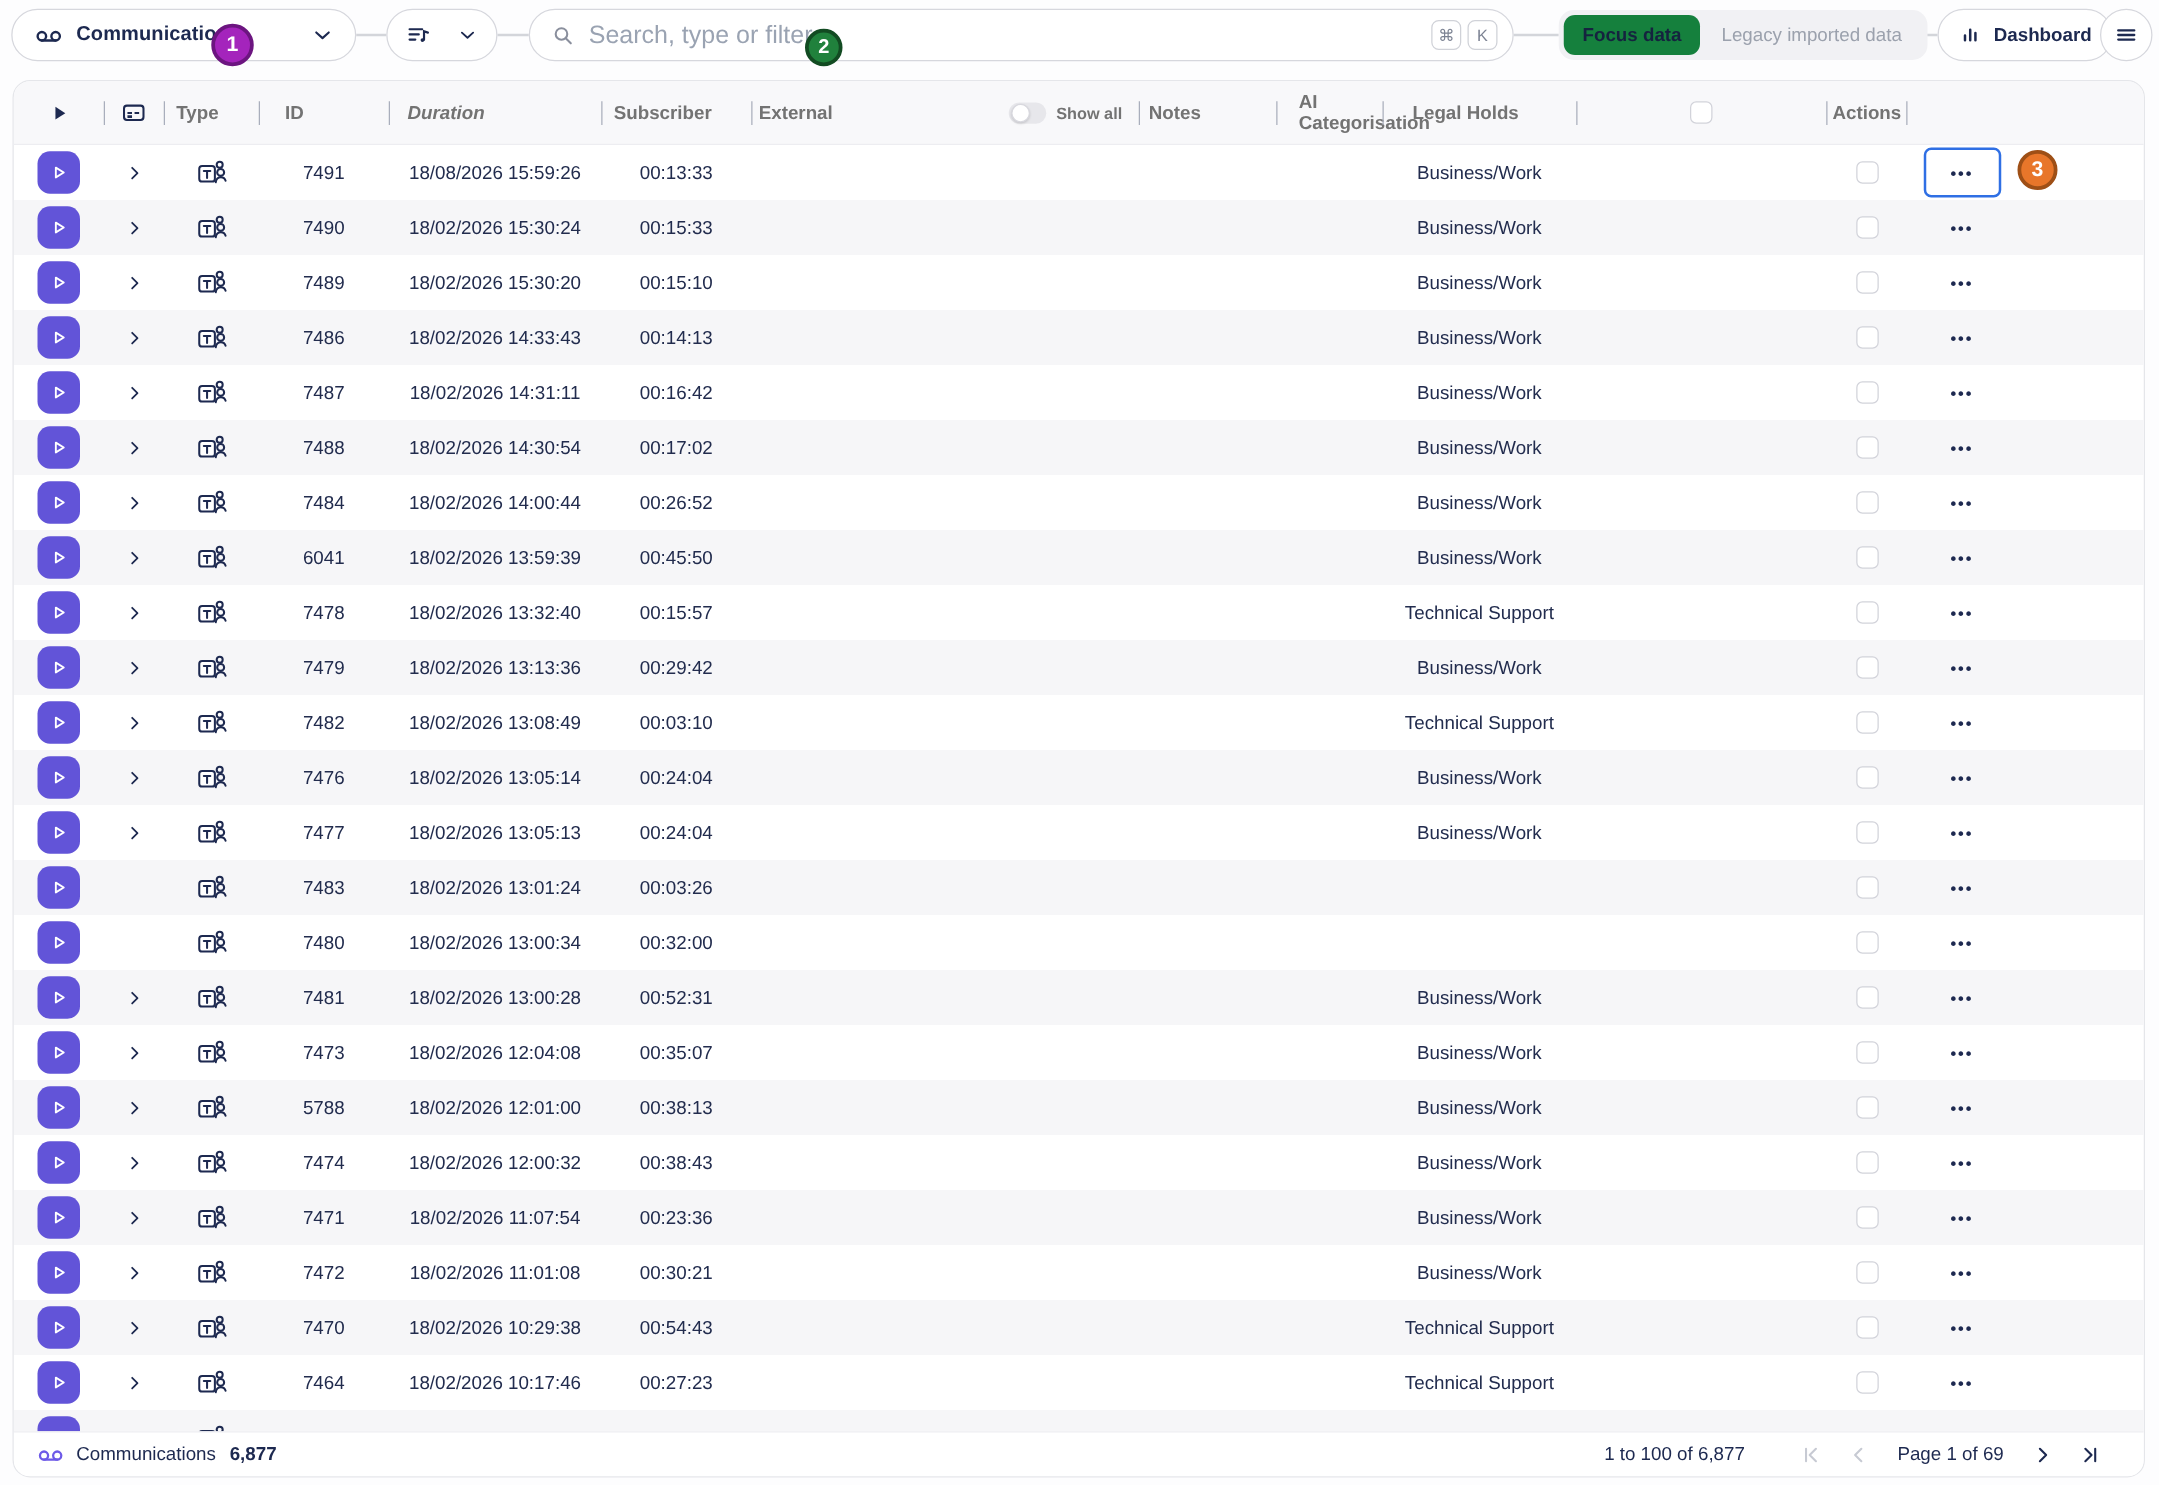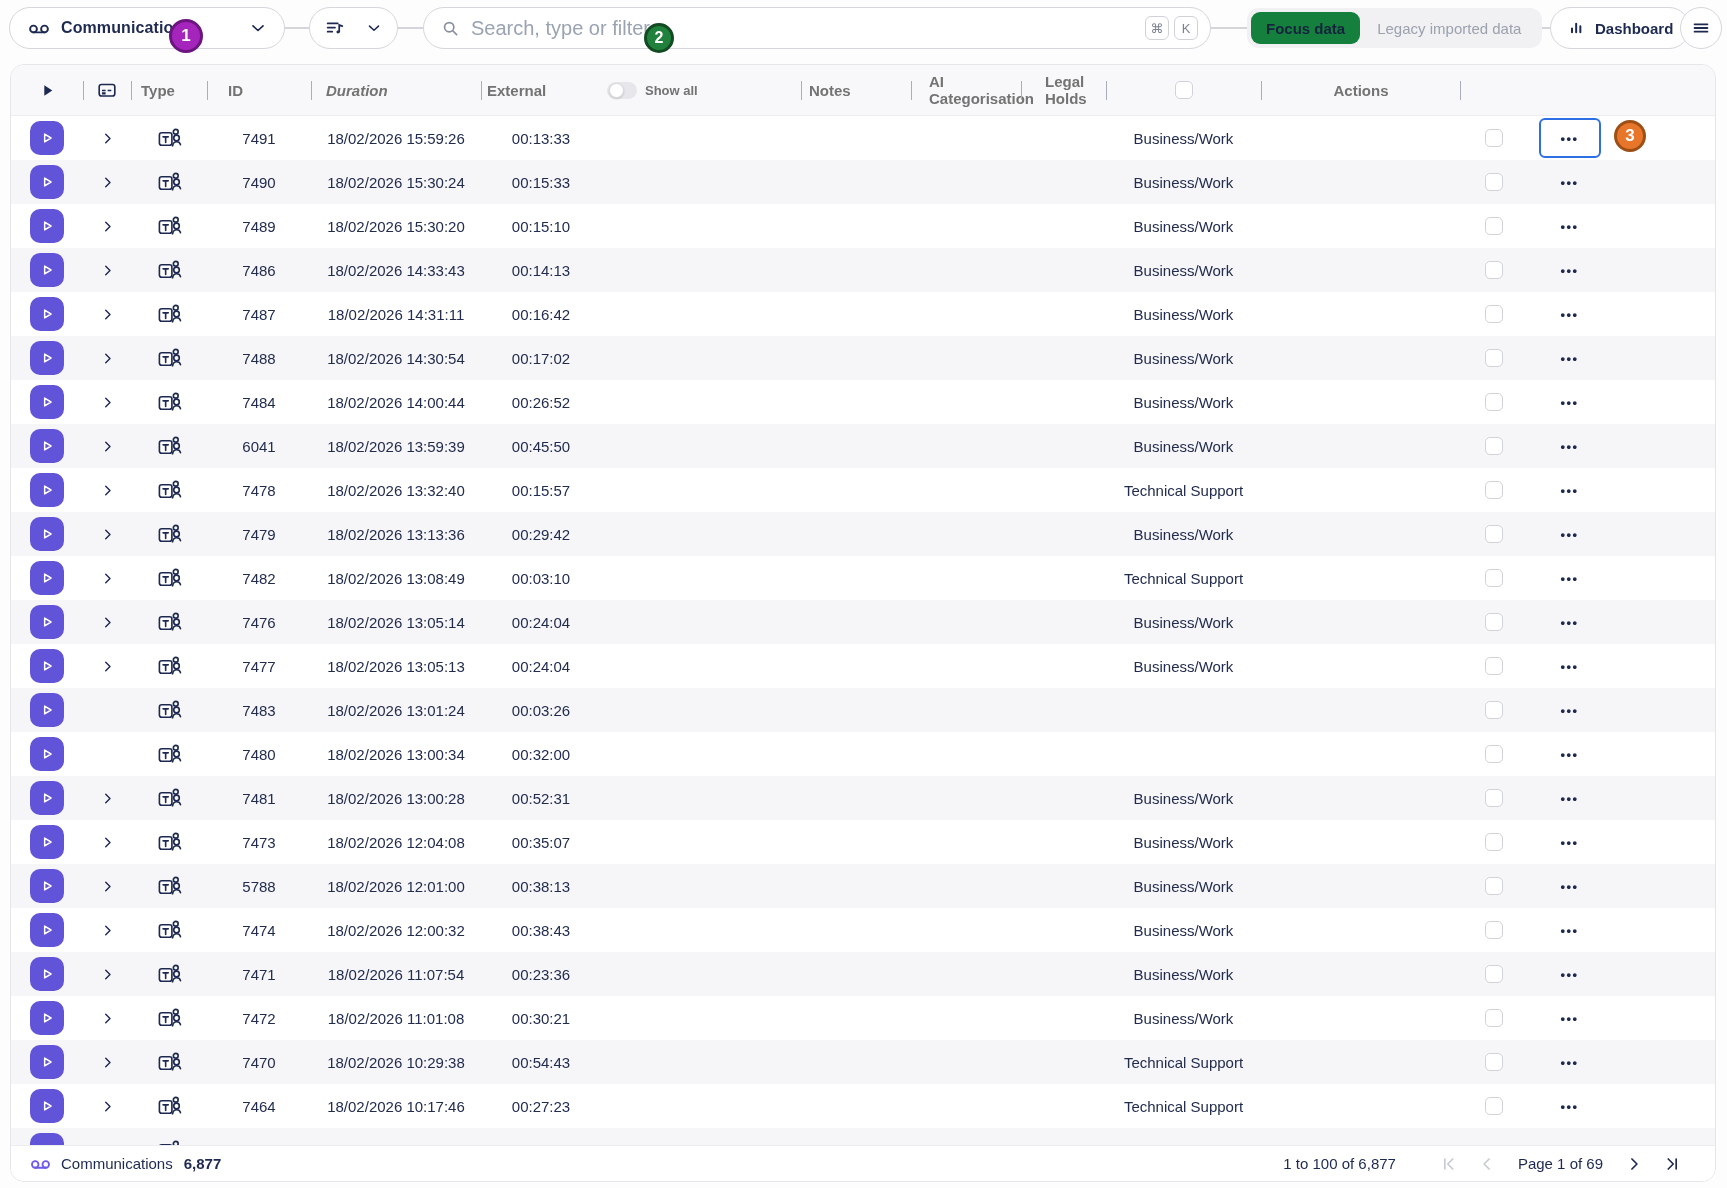--- a/index.html
+++ b/index.html
@@ -168,20 +168,21 @@
         <svg viewBox="0 0 24 24" width="22" height="22" fill="none" stroke="#1d2950" stroke-width="1.8">
           <rect x="3.5" y="6" width="17" height="12.5" rx="2.5"></rect>
             <path d="M6.5 12.5 h11" stroke-dasharray="4 2.2"></path>
             <path d="M6.5 15.7 h4" stroke-width="2.4"></path>
         </svg>
       </span>
     </div>
     <div class="cell hc sep" style="padding-left:10px;">Type</div>
     <div class="cell hc sep" style="padding-left:21px;">ID</div>
     <div class="cell hc sep" style="padding-left:15px;font-style:italic;">Duration</div>
+    <div class="cell hc sep" style="padding-left:10px;">Subscriber</div>
     <div class="cell hc sep" style="padding-left:6px;">External</div>
     <div class="cell hc" style="padding-left:6px;">
       <span class="toggle"></span>
       <span class="showall-label">Show all</span>
     </div>
     <div class="cell hc sep" style="padding-left:8px;">Notes</div>
     <div class="cell hc sep" style="padding-left:18px;">AI Categorisation</div>
     <div class="cell hc sep" style="padding-left:24px;">Legal Holds</div>
     <div class="cell hcenter sep">
       <span class="checkbox"></span>
@@ -210,21 +211,21 @@
         <svg viewBox="0 0 26 26" width="25" height="25" fill="none" stroke="#1d2950" stroke-width="1.7" stroke-linecap="round" stroke-linejoin="round">
           <circle cx="19.5" cy="6" r="2.5"></circle>
               <circle cx="20.3" cy="12.4" r="2.9"></circle>
           <path d="M16.2 20.6 c0.4-2.7 2-4.2 4.3-4.2 2 0 3.4 1.1 3.9 3"></path>
           <rect x="2.5" y="7" width="13" height="13" rx="2.4" fill="#fff"></rect>
           <path d="M6.3 11.3 h5.4 M9 11.3 v5.8"></path>
         </svg>
       </span>
     </div>
     <div class="cell val">7491</div>
-    <div class="cell val">18/02/2026 15:59:26</div>
+    <div class="cell val">18/08/2026 15:59:26</div>
     <div class="cell val">00:13:33</div>
     <div class="cell"></div>
     <div class="cell"></div>
     <div class="cell"></div>
     <div class="cell"></div>
     <div class="cell val">Business/Work</div>
     <div class="cell"></div>
     <div class="cell c-center">
       <span class="checkbox"></span>
     </div>

